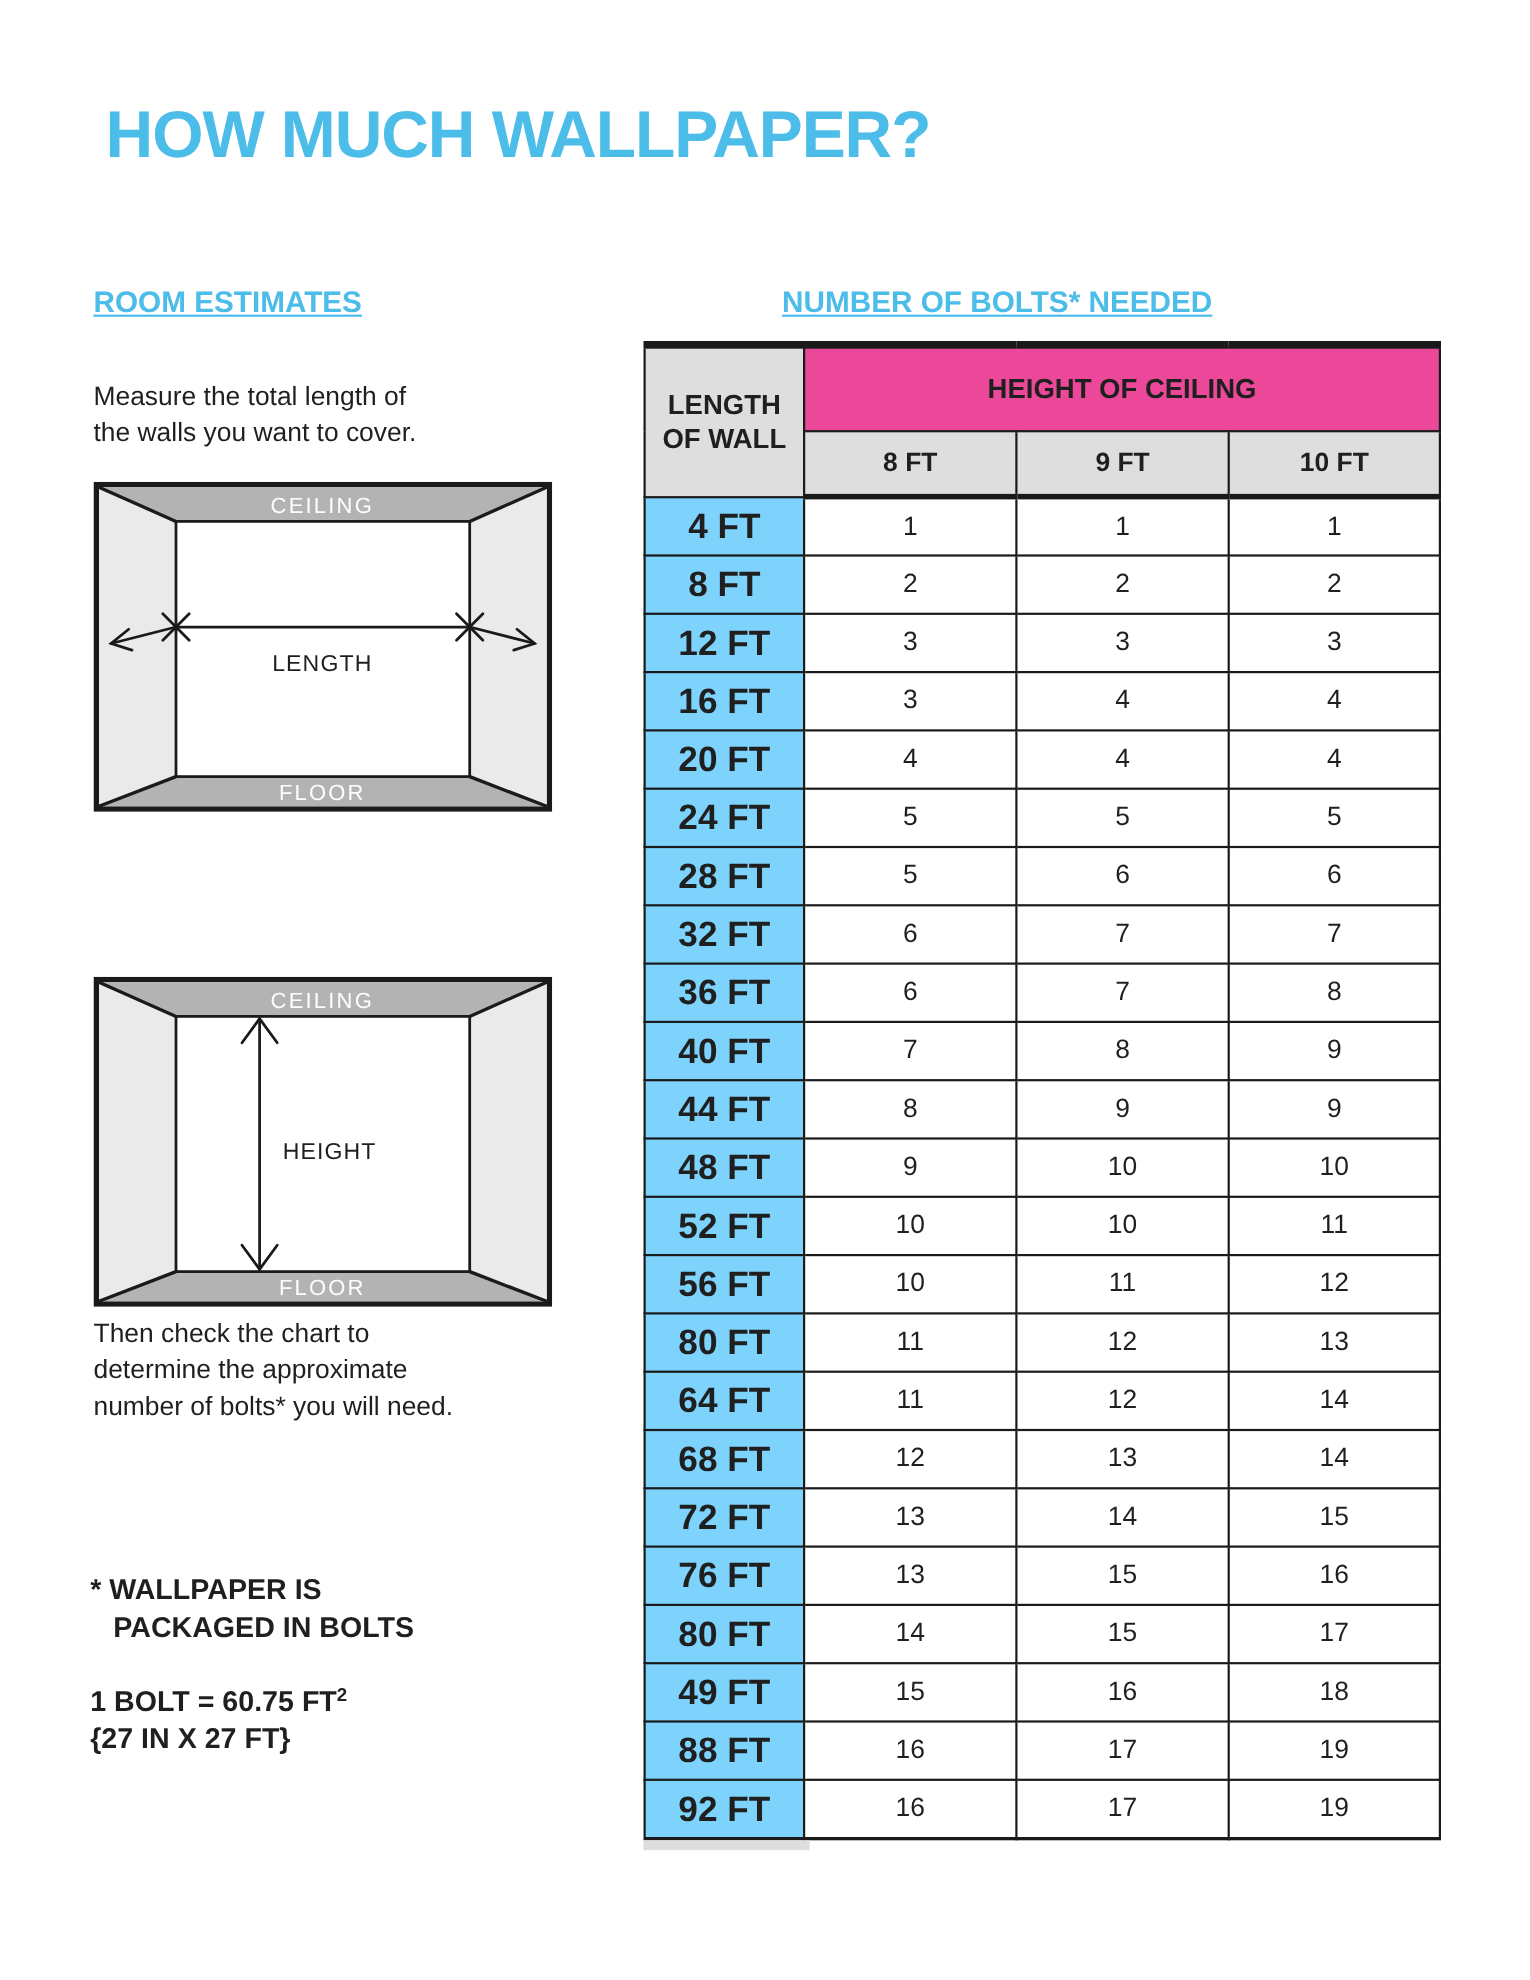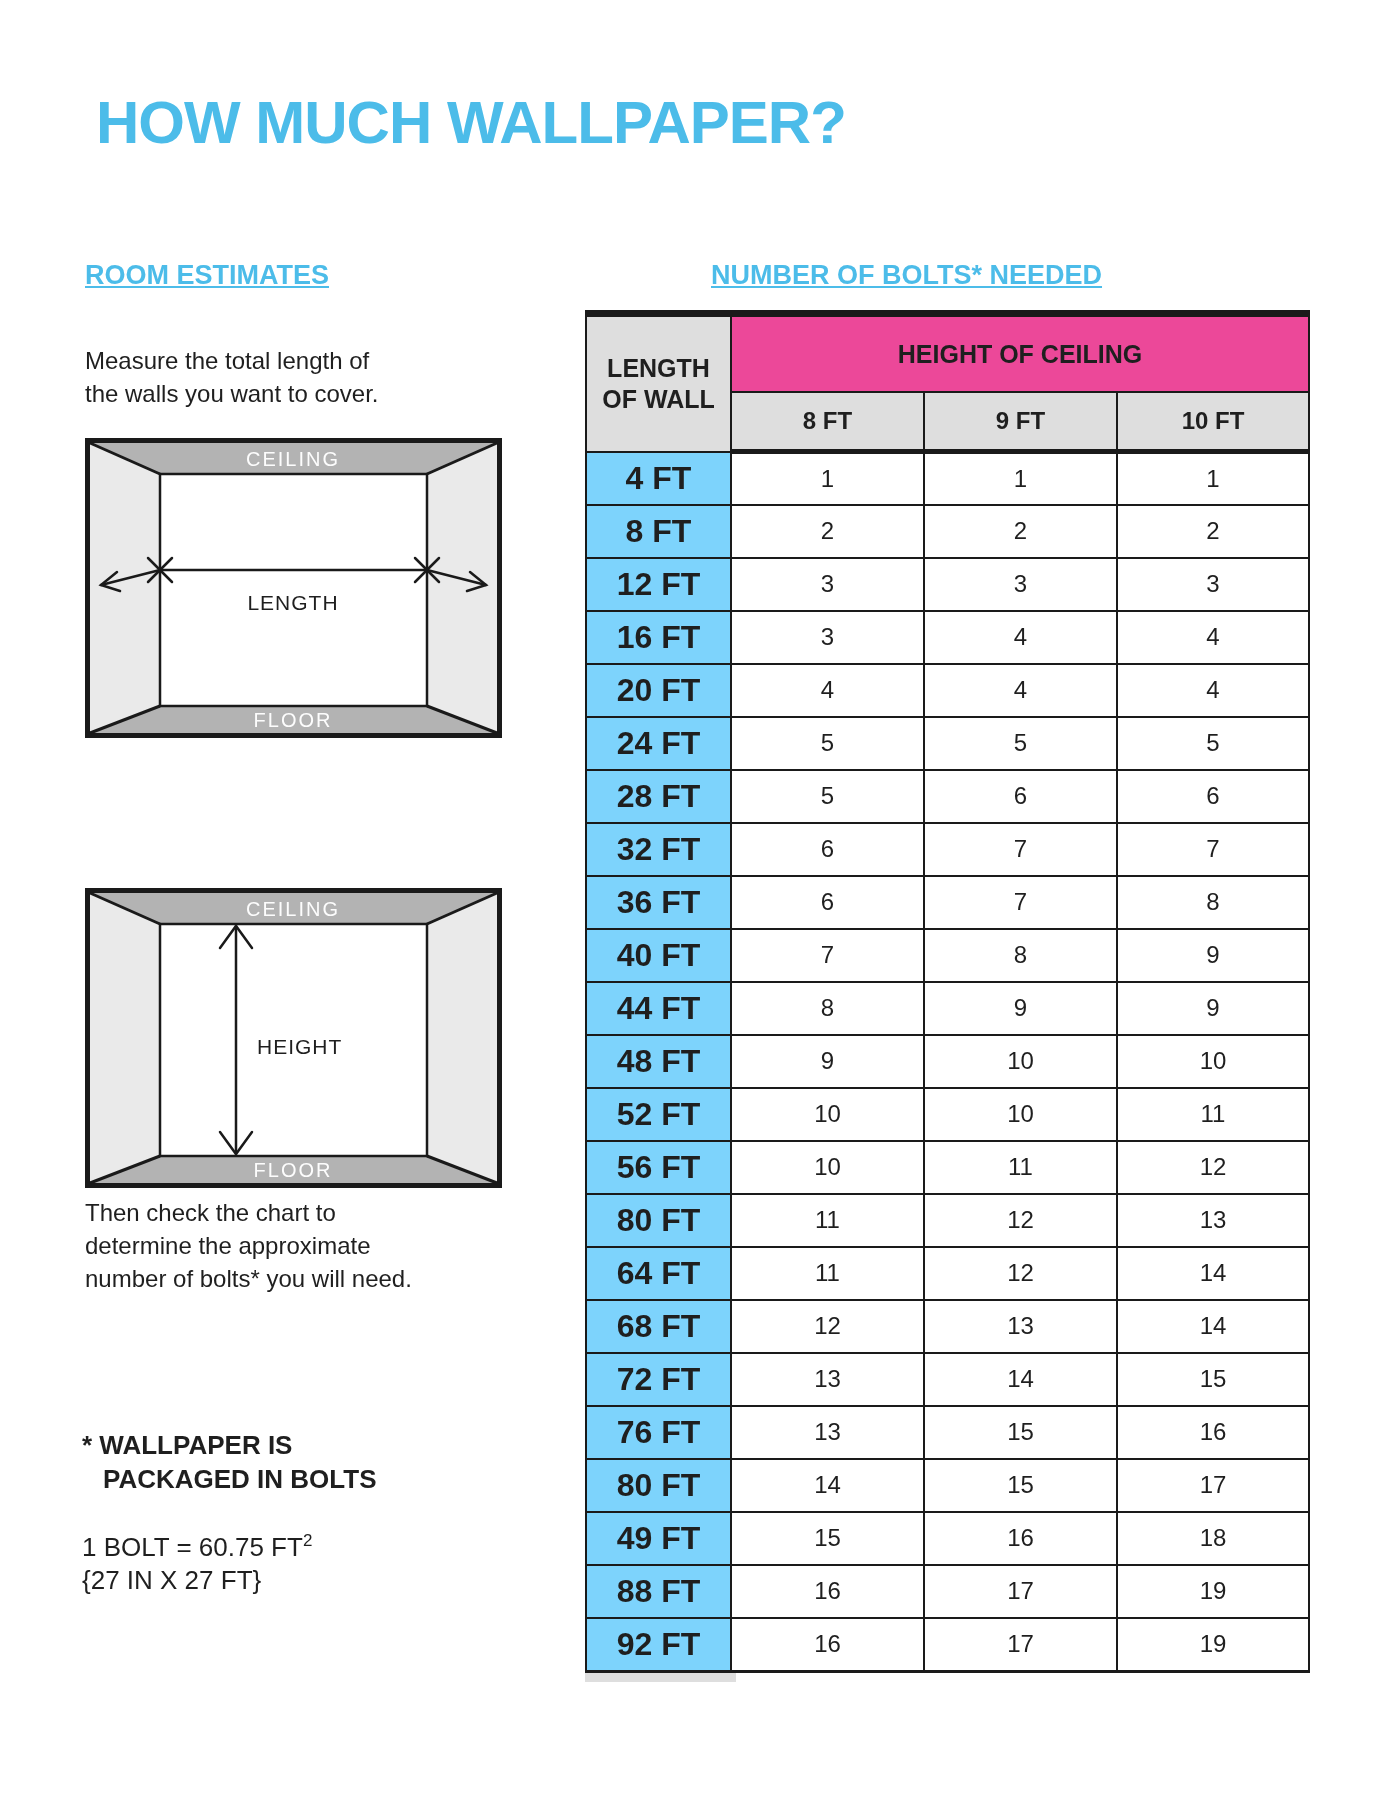--- a/index.html
+++ b/index.html
@@ -15,21 +15,21 @@
   .page-title{
     left:84px;top:88px;
     font-size:60px;font-weight:bold;letter-spacing:-1px;margin-left:12px;
   }
   .section-heading{
     font-size:27px;font-weight:bold;letter-spacing:0px;text-decoration:underline;
   }
   .body-text{font-size:24px;line-height:33px;}
   .footnote{font-size:26px;font-weight:bold;line-height:34px;}
   .footnote .indent{padding-left:21px;}
-  .bolt-info{font-size:26px;font-weight:normal;line-height:33px;}
+  .bolt-info{font-size:26px;font-weight:bold;line-height:33px;}
   .bolt-info sup{font-size:17px;}
 
   
   .table-wrap{left:585px;top:310px;width:723px;}
   table.bolt{
     border-collapse:collapse;table-layout:fixed;width:723px;
     font-family:"Liberation Sans", sans-serif;
   }
   table.bolt{border-top:7px solid #1a1a1a;border-bottom:3px solid #1a1a1a;}
   table.bolt th, table.bolt td{

